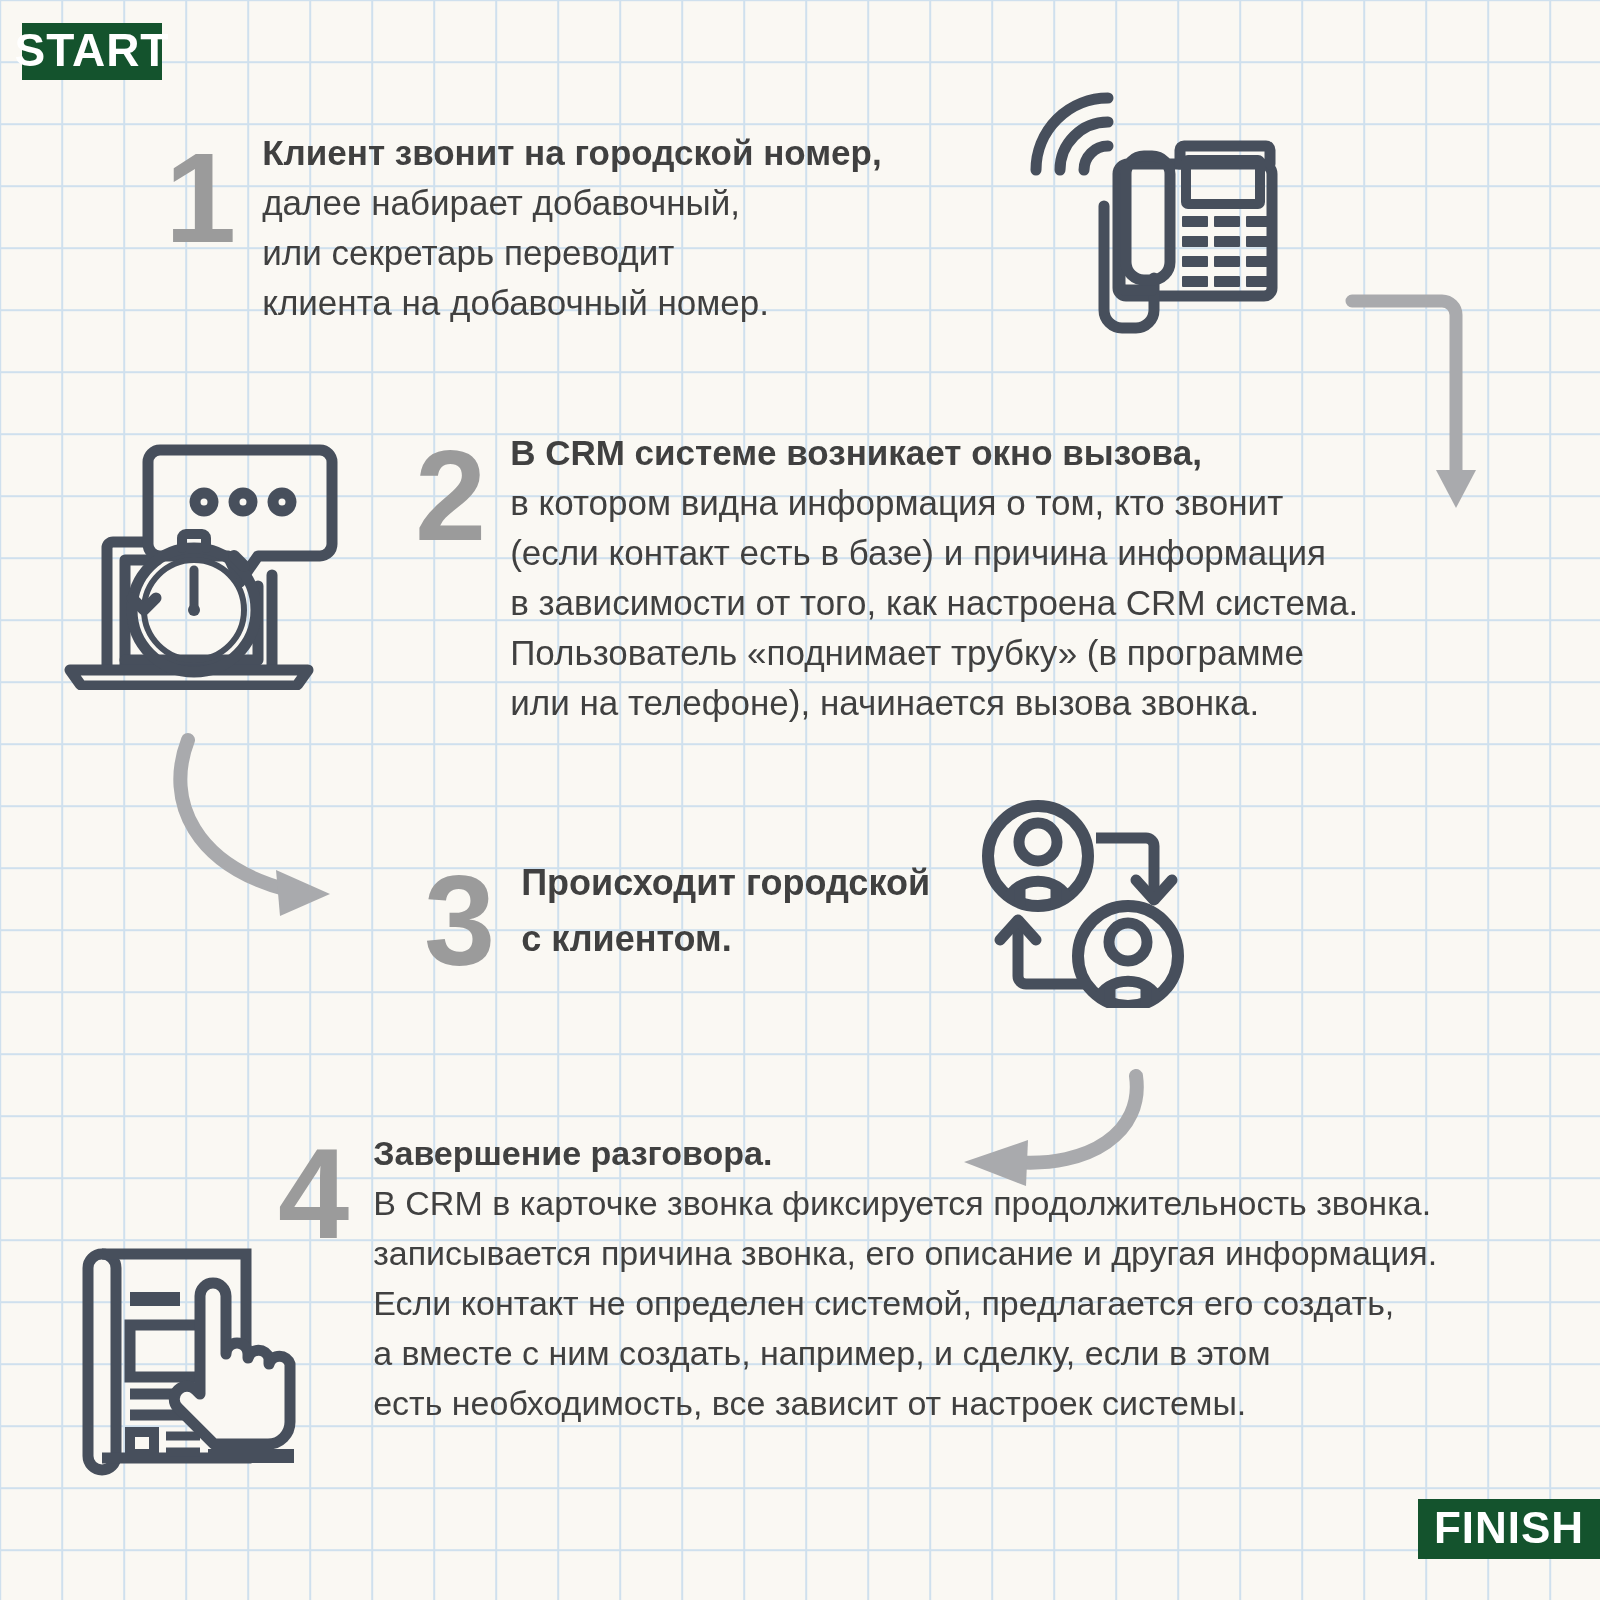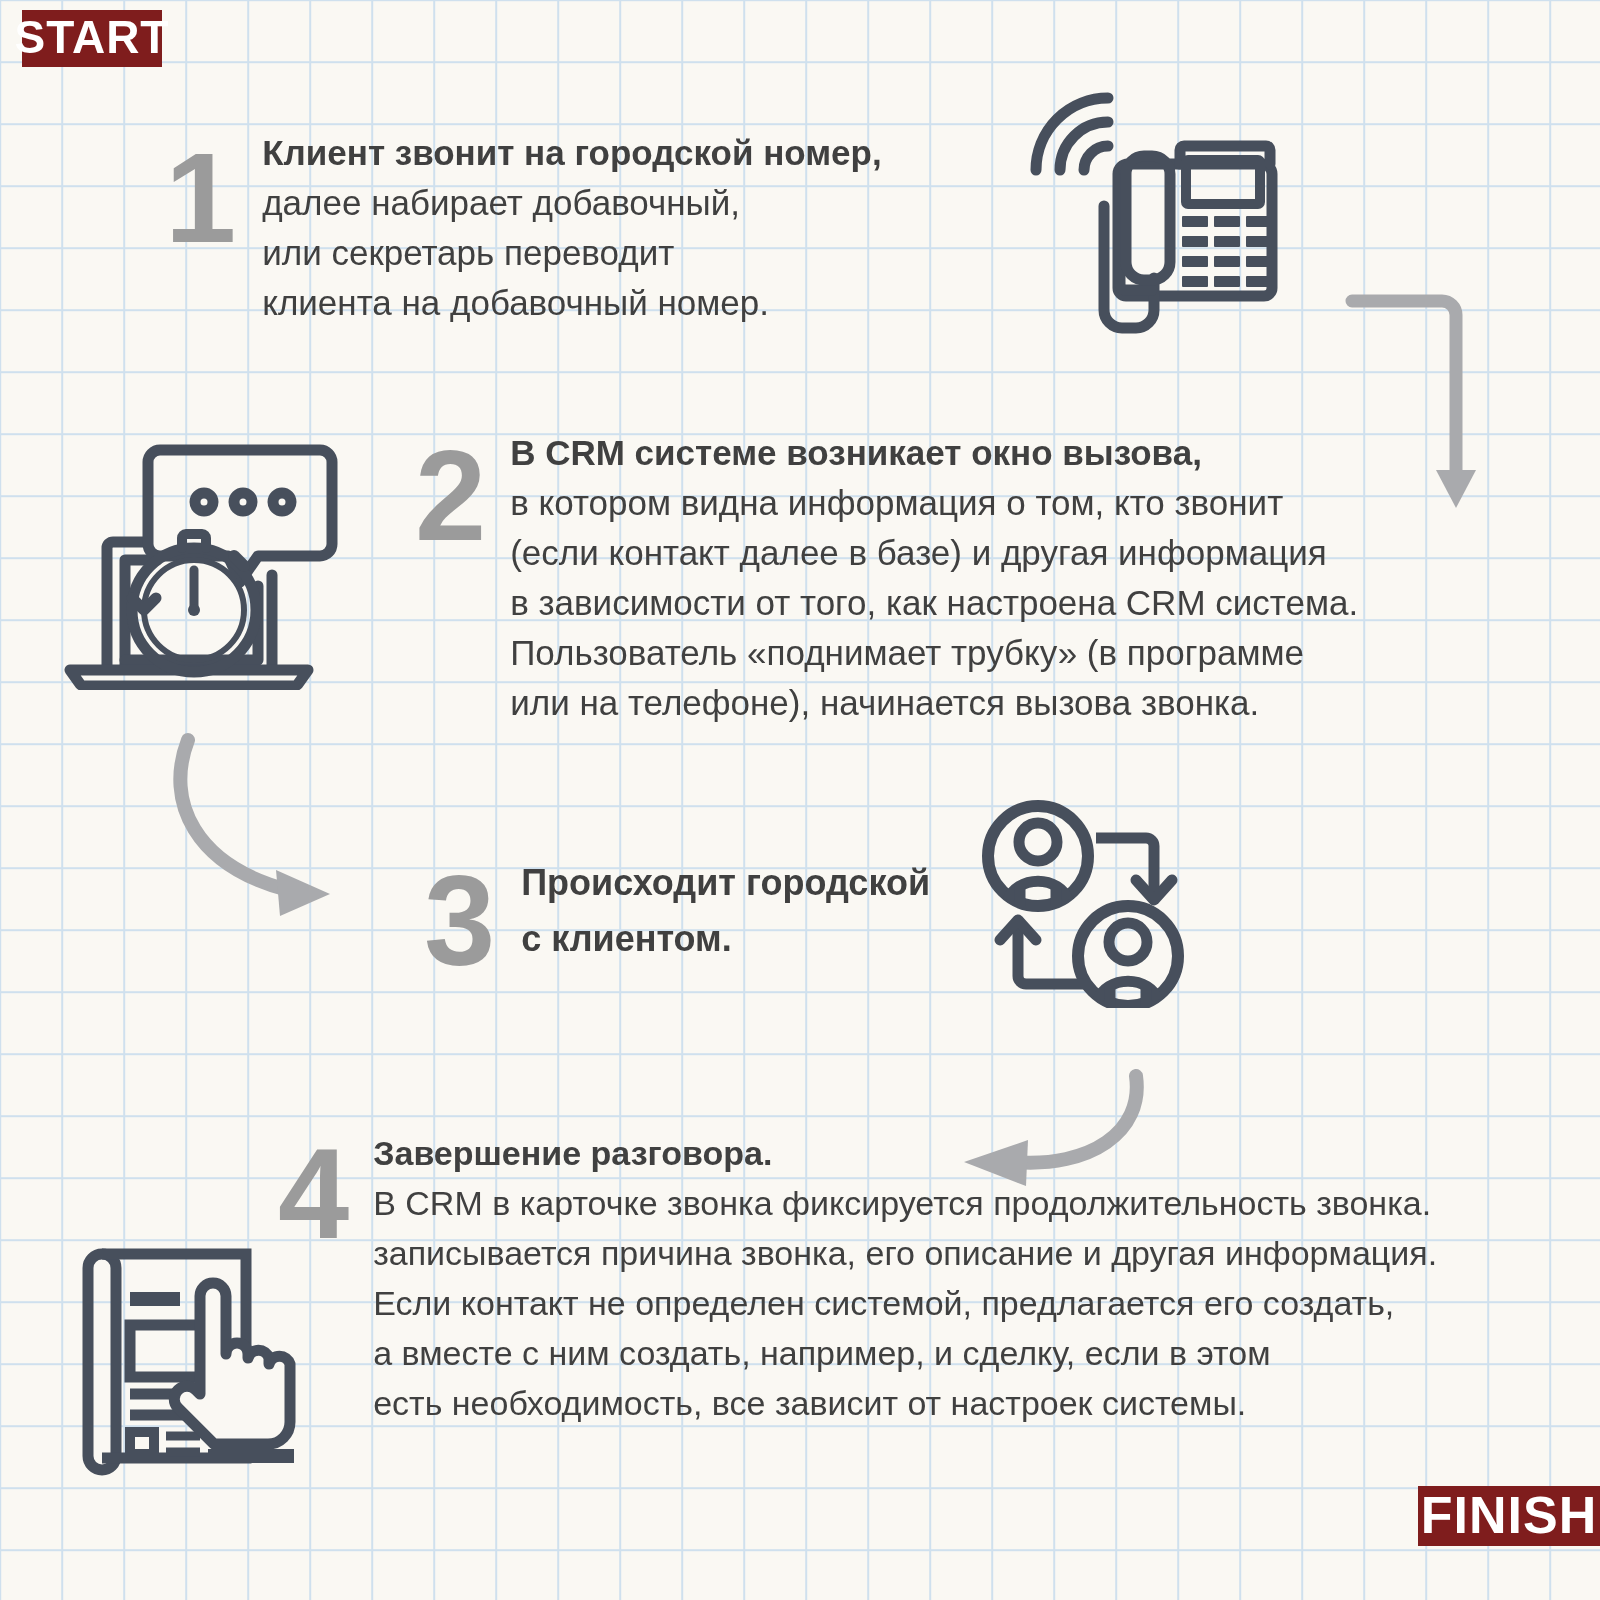--- a/index.html
+++ b/index.html
@@ -17,30 +17,31 @@
     background-image:
       linear-gradient(to right, #cfe0ee 1.6px, transparent 1.6px),
       linear-gradient(to bottom, #cfe0ee 1.6px, transparent 1.6px);
     background-size:62px 62px;
     background-position:-0.8px -0.8px;
     pointer-events:none;
   }
   
   .badge{
     position:absolute;
-    background:#7f1d1d;
+    background:#14532d;
     color:#ffffff;
     font-weight:bold;
     letter-spacing:1px;
     display:flex; align-items:center; justify-content:center;
     font-size:46px;
     line-height:1;
+    margin-top:13px;
   }
   #start-badge{ left:22px; top:10px; width:140px; height:57px; padding-bottom:3px; }
-  #finish-badge{ right:0px; top:1486px; width:182px; height:60px; padding-bottom:3px; font-size:52px;}
+  #finish-badge{ right:0px; top:1486px; width:182px; height:60px; padding-bottom:3px; font-size:44px;}
   
   .step{ position:absolute; display:flex; align-items:flex-start; }
   .step-number{
     color:#9b9b9b;
     font-weight:bold;
     line-height:0.82;
     flex:0 0 auto;
     font-family:"Liberation Sans","DejaVu Sans",sans-serif;
   }
   .step-body{ }
@@ -103,21 +104,21 @@
     <div class="step-line">или секретарь переводит</div>
     <div class="step-line">клиента на добавочный номер.</div>
   </div>
 </div>
 
 <div class="step" id="step-2">
   <div class="step-number">2</div>
   <div class="step-body">
     <div class="step-line bold">В CRM системе возникает окно вызова,</div>
     <div class="step-line">в котором видна информация о том, кто звонит</div>
-    <div class="step-line">(если контакт далее в базе) и другая информация</div>
+    <div class="step-line">(если контакт есть в базе) и причина информация</div>
     <div class="step-line">в зависимости от того, как настроена CRM система.</div>
     <div class="step-line">Пользователь «поднимает трубку» (в программе</div>
     <div class="step-line">или на телефоне), начинается вызова звонка.</div>
   </div>
 </div>
 
 <div class="step" id="step-3">
   <div class="step-number">3</div>
   <div class="step-body">
     <div class="step-line bold">Происходит городской</div>

